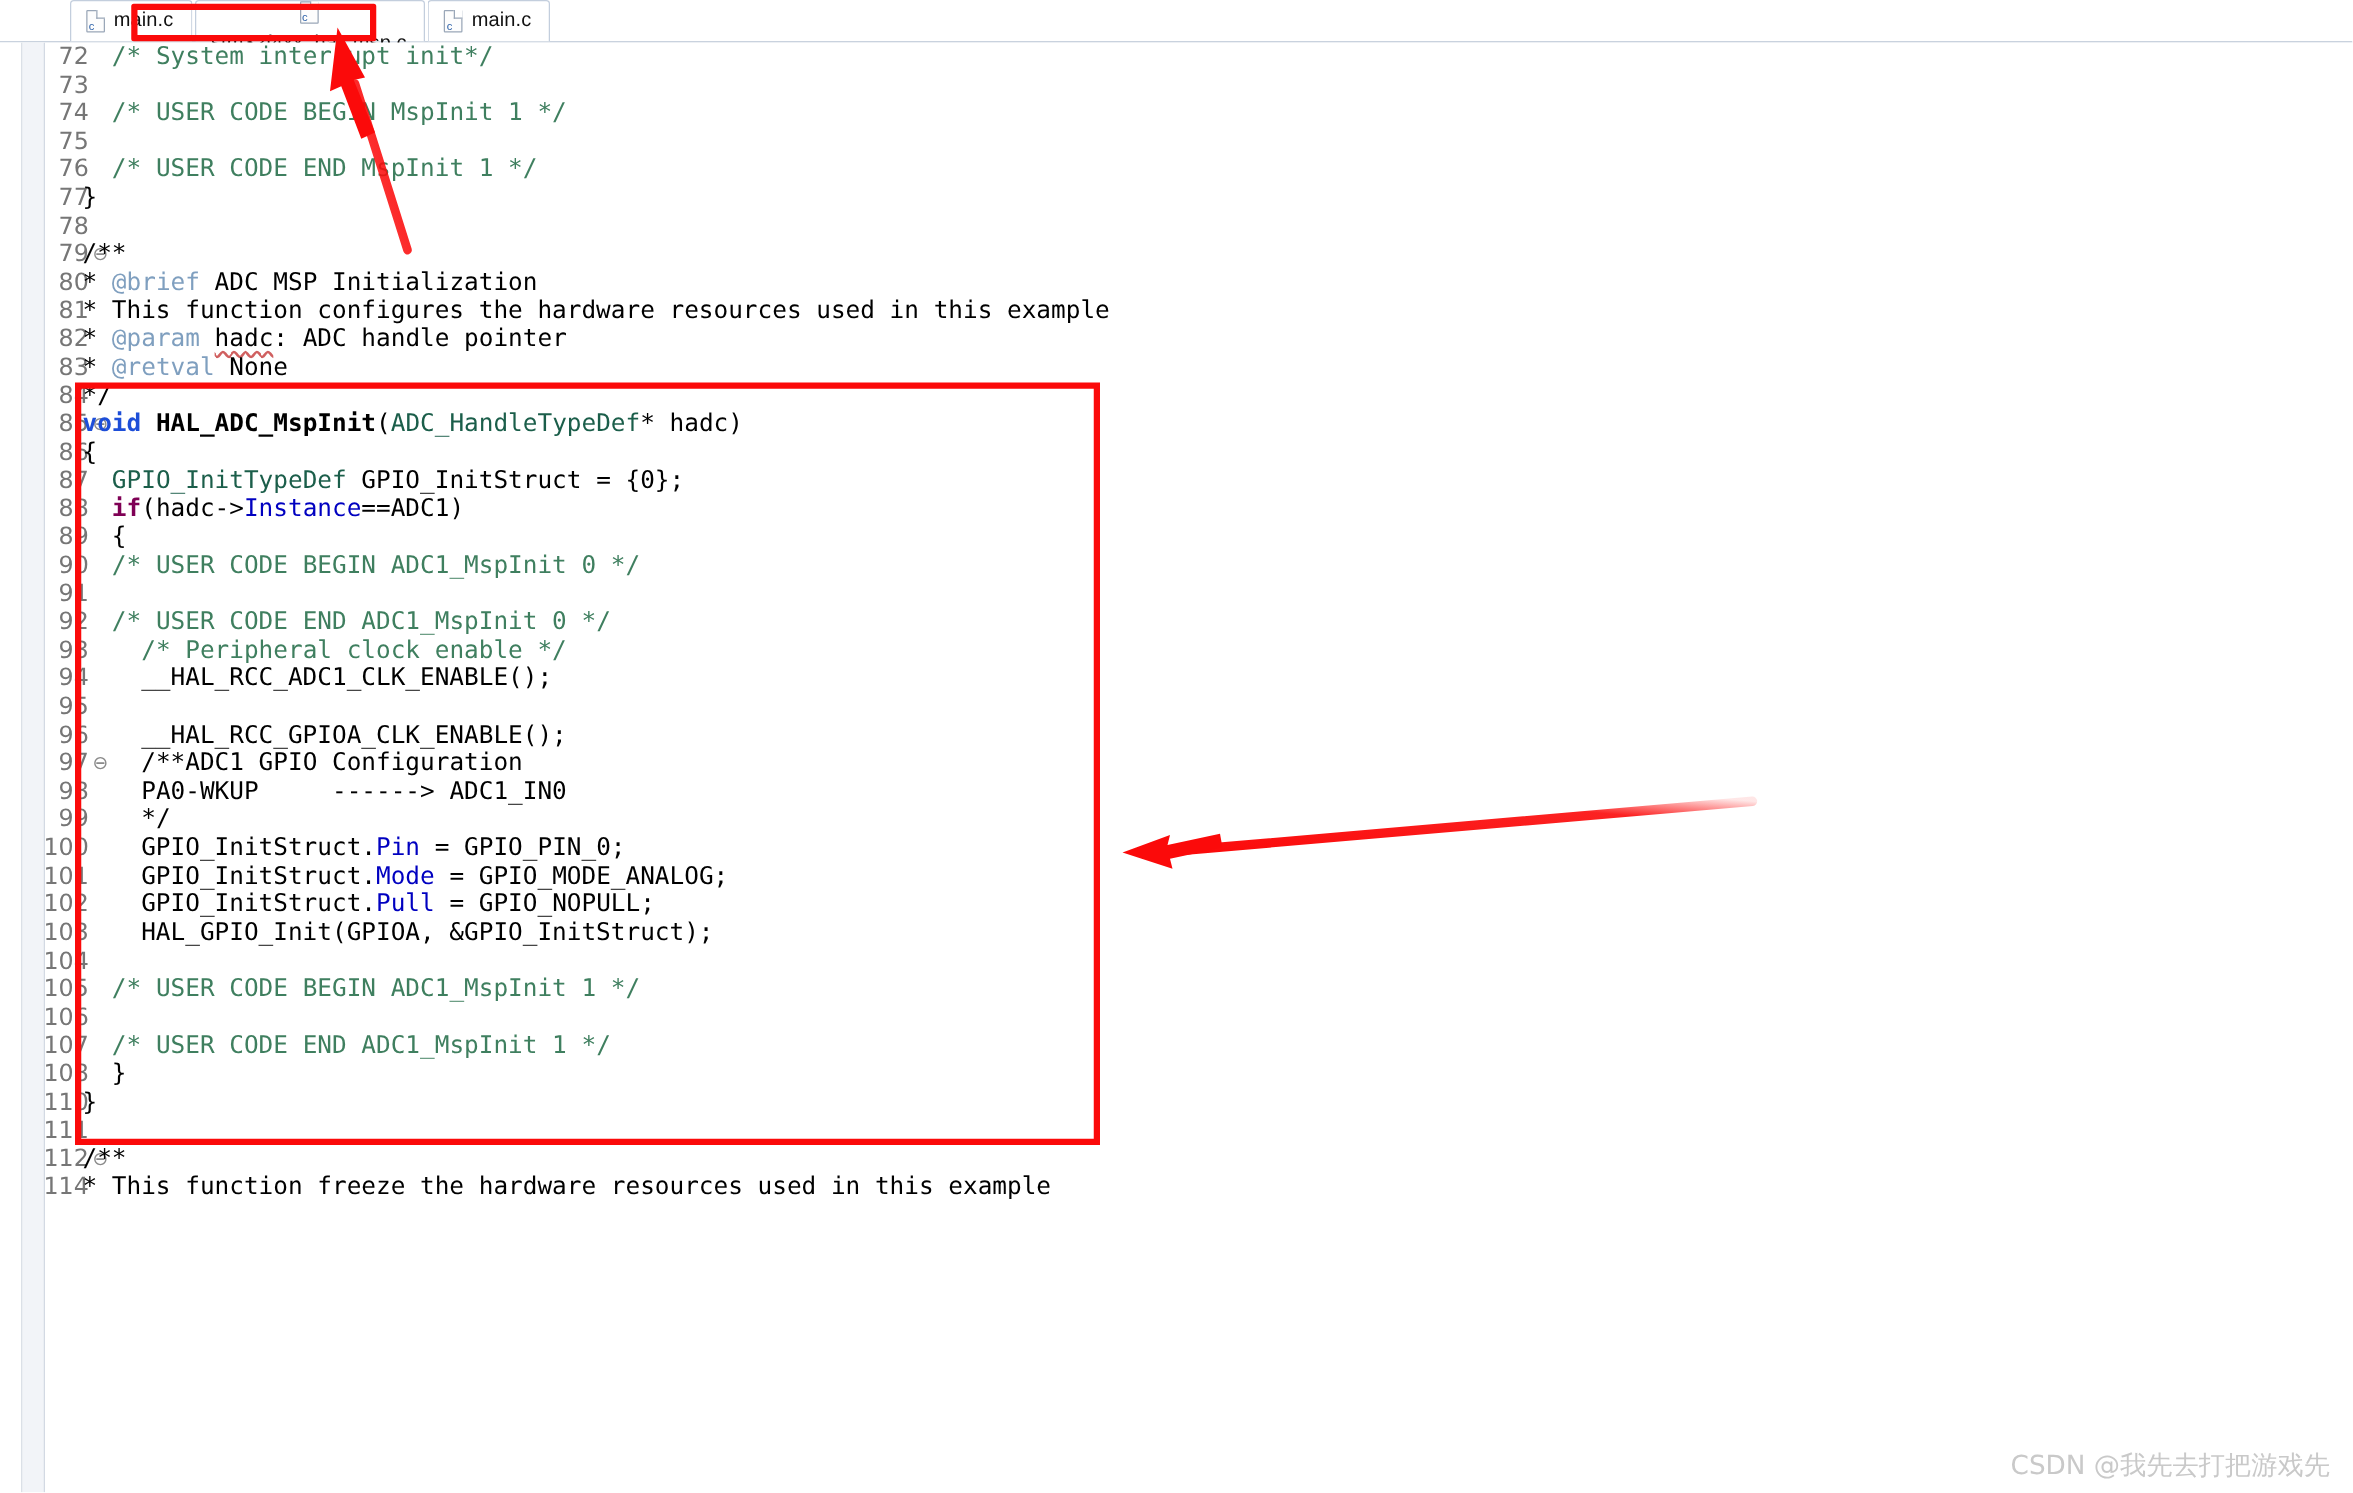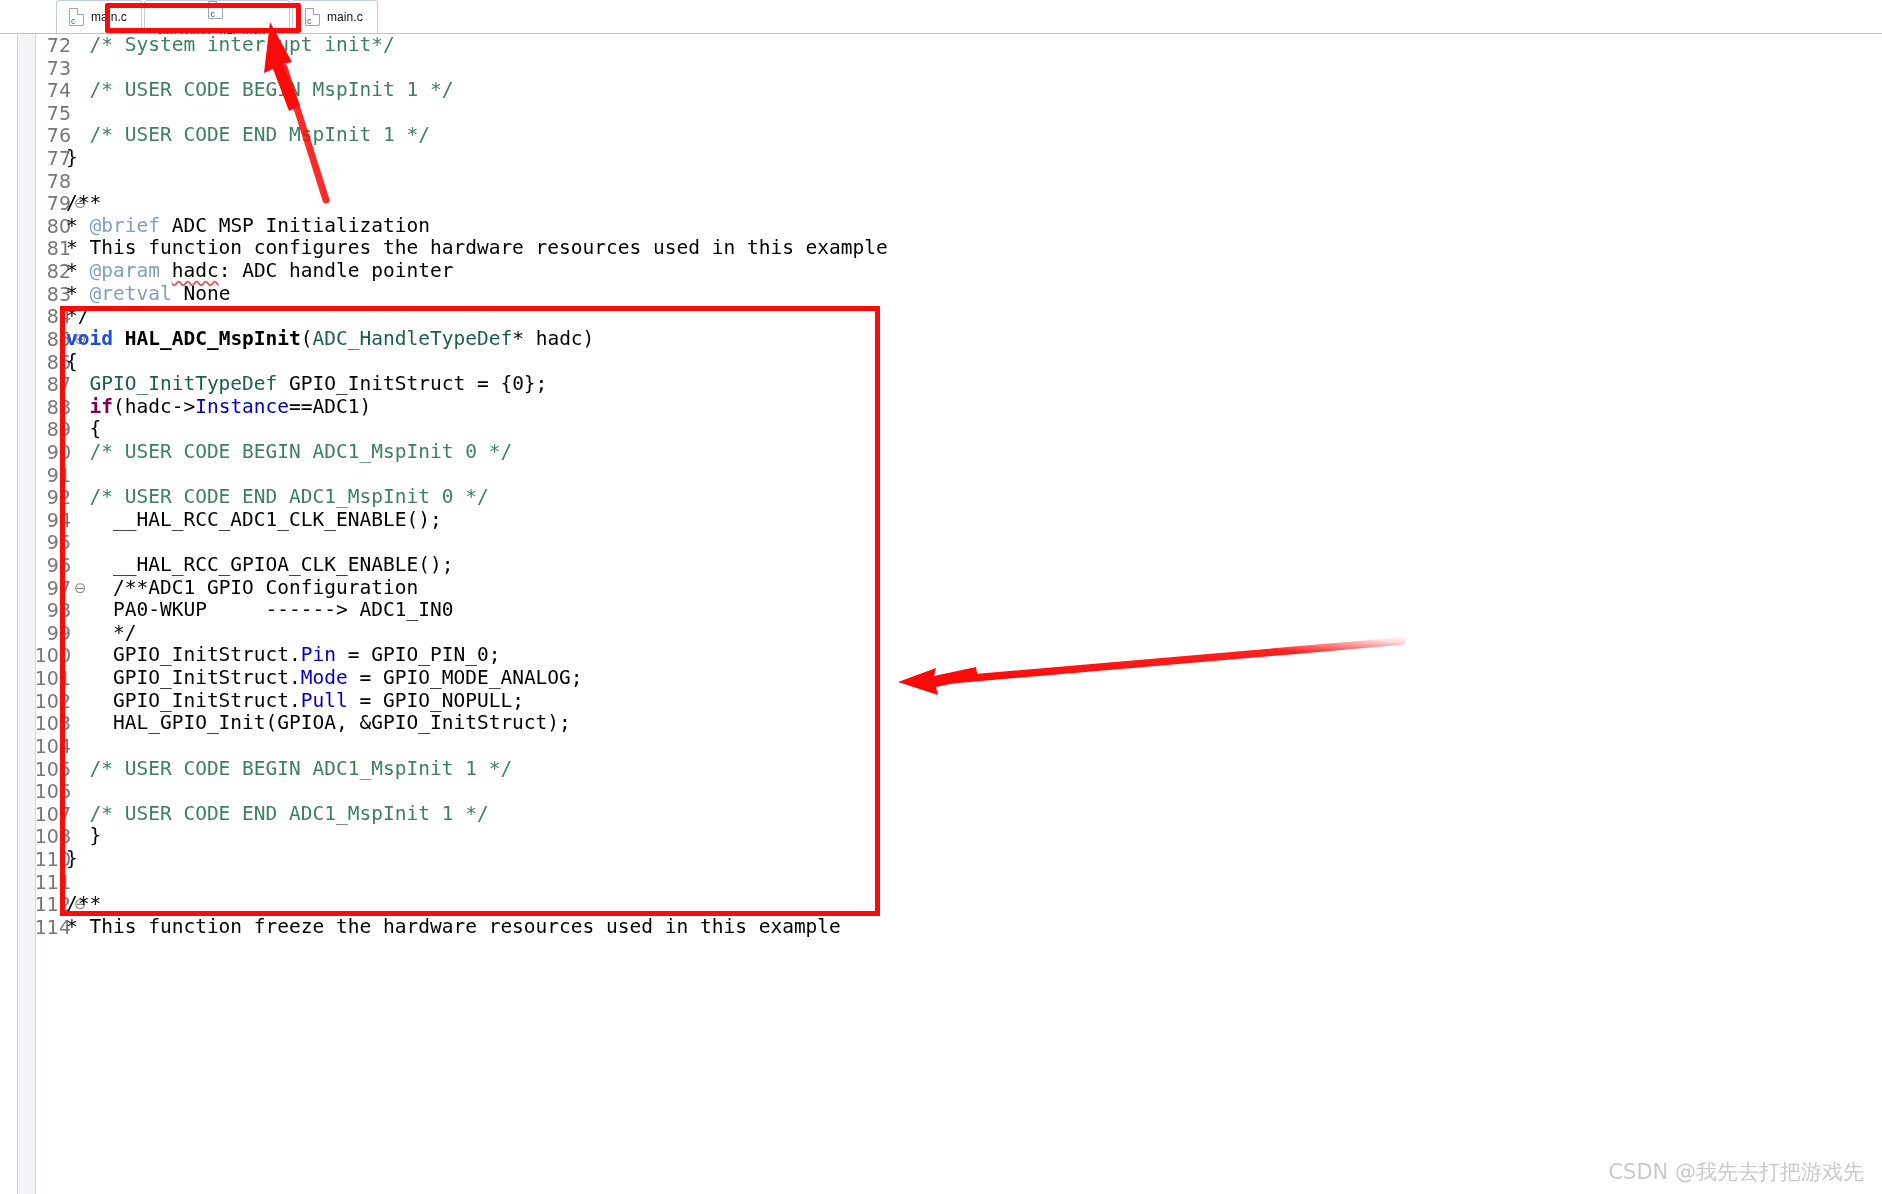--- a/index.html
+++ b/index.html
@@ -43,21 +43,21 @@
     border-top-right-radius: 3px;
     font-size: 20px;
     color: #1a1a1a;
     white-space: nowrap;
     margin-right: 2px;
   }
   .tab-active {
     background: #ffffff;
     flex-direction: column;
   }
-  .tab-label { font-size: 12px; color: #111111; letter-spacing: 0.1px; }
+  .tab-label { font-size: 16px; color: #111111; letter-spacing: 0.1px; }
   .c-file-icon {
     width: 15px; height: 18px;
     position: relative;
     background: #fdfdfd;
     border: 1px solid #9aa7b8;
     border-radius: 1px;
     flex: none;
     display: inline-block;
   }
   .c-file-icon::before {
@@ -236,20 +236,21 @@
         <div class="line"><span class="lnum">83</span><span class="ltext"><span class="doc">* </span><span class="doctag">@retval</span><span class="doc"> None</span></span></div>
         <div class="line"><span class="lnum">84</span><span class="ltext"><span class="doc">*/</span></span></div>
         <div class="line"><span class="lnum">85</span><span class="fold">⊖</span><span class="ltext"><span class="kwtype">void</span><span class="pln"> </span><span class="fn">HAL_ADC_MspInit</span><span class="pln">(</span><span class="typ">ADC_HandleTypeDef</span><span class="pln">* hadc)</span></span></div>
         <div class="line"><span class="lnum">86</span><span class="ltext"><span class="pln">{</span></span></div>
         <div class="line"><span class="lnum">87</span><span class="ltext"><span class="pln">  </span><span class="typ">GPIO_InitTypeDef</span><span class="pln"> GPIO_InitStruct = {0};</span></span></div>
         <div class="line"><span class="lnum">88</span><span class="ltext"><span class="pln">  </span><span class="kw">if</span><span class="pln">(hadc-&gt;</span><span class="fld">Instance</span><span class="pln">==ADC1)</span></span></div>
         <div class="line"><span class="lnum">89</span><span class="ltext"><span class="pln">  {</span></span></div>
         <div class="line"><span class="lnum">90</span><span class="ltext"><span class="pln">  </span><span class="cmt">/* USER CODE BEGIN ADC1_MspInit 0 */</span></span></div>
         <div class="line"><span class="lnum">91</span><span class="ltext"></span></div>
         <div class="line"><span class="lnum">92</span><span class="ltext"><span class="pln">  </span><span class="cmt">/* USER CODE END ADC1_MspInit 0 */</span></span></div>
+        <div class="line"><span class="lnum">93</span><span class="ltext"><span class="pln">    </span><span class="cmt">/* Peripheral clock enable */</span></span></div>
         <div class="line"><span class="lnum">94</span><span class="ltext"><span class="pln">    __HAL_RCC_ADC1_CLK_ENABLE();</span></span></div>
         <div class="line"><span class="lnum">95</span><span class="ltext"></span></div>
         <div class="line"><span class="lnum">96</span><span class="ltext"><span class="pln">    __HAL_RCC_GPIOA_CLK_ENABLE();</span></span></div>
         <div class="line"><span class="lnum">97</span><span class="fold">⊖</span><span class="ltext"><span class="pln">    </span><span class="doc">/**ADC1 GPIO Configuration</span></span></div>
         <div class="line"><span class="lnum">98</span><span class="ltext"><span class="pln">    </span><span class="doc">PA0-WKUP     ------&gt; ADC1_IN0</span></span></div>
         <div class="line"><span class="lnum">99</span><span class="ltext"><span class="pln">    </span><span class="doc">*/</span></span></div>
         <div class="line"><span class="lnum">100</span><span class="ltext"><span class="pln">    GPIO_InitStruct.</span><span class="fld">Pin</span><span class="pln"> = GPIO_PIN_0;</span></span></div>
         <div class="line"><span class="lnum">101</span><span class="ltext"><span class="pln">    GPIO_InitStruct.</span><span class="fld">Mode</span><span class="pln"> = GPIO_MODE_ANALOG;</span></span></div>
         <div class="line"><span class="lnum">102</span><span class="ltext"><span class="pln">    GPIO_InitStruct.</span><span class="fld">Pull</span><span class="pln"> = GPIO_NOPULL;</span></span></div>
         <div class="line"><span class="lnum">103</span><span class="ltext"><span class="pln">    HAL_GPIO_Init(GPIOA, &amp;GPIO_InitStruct);</span></span></div>

